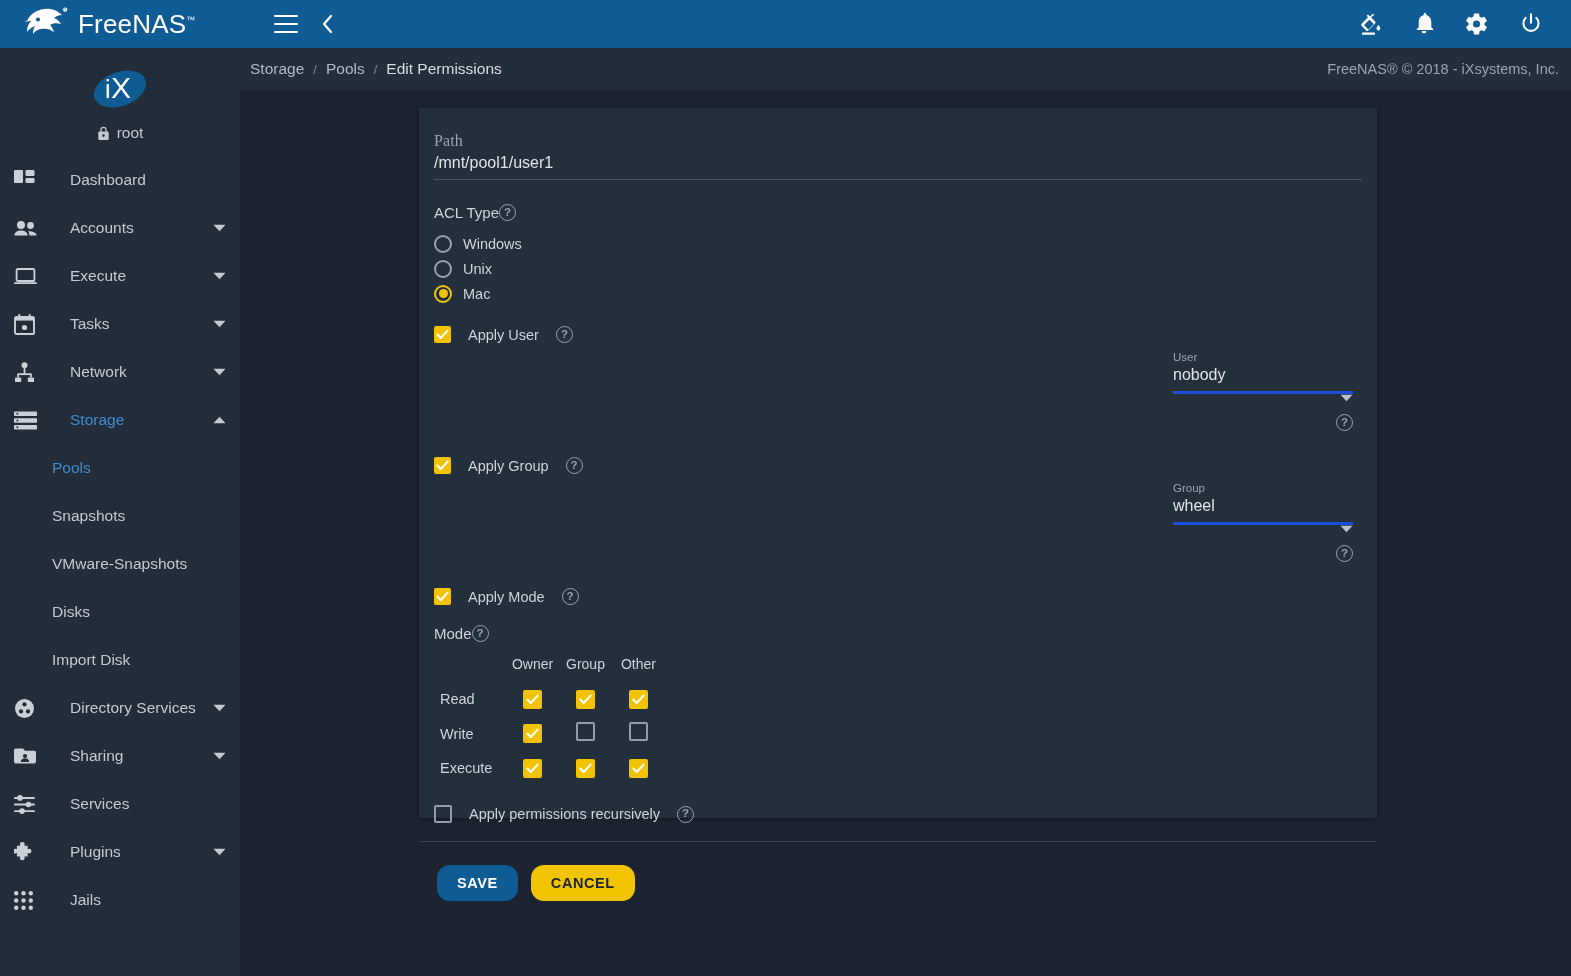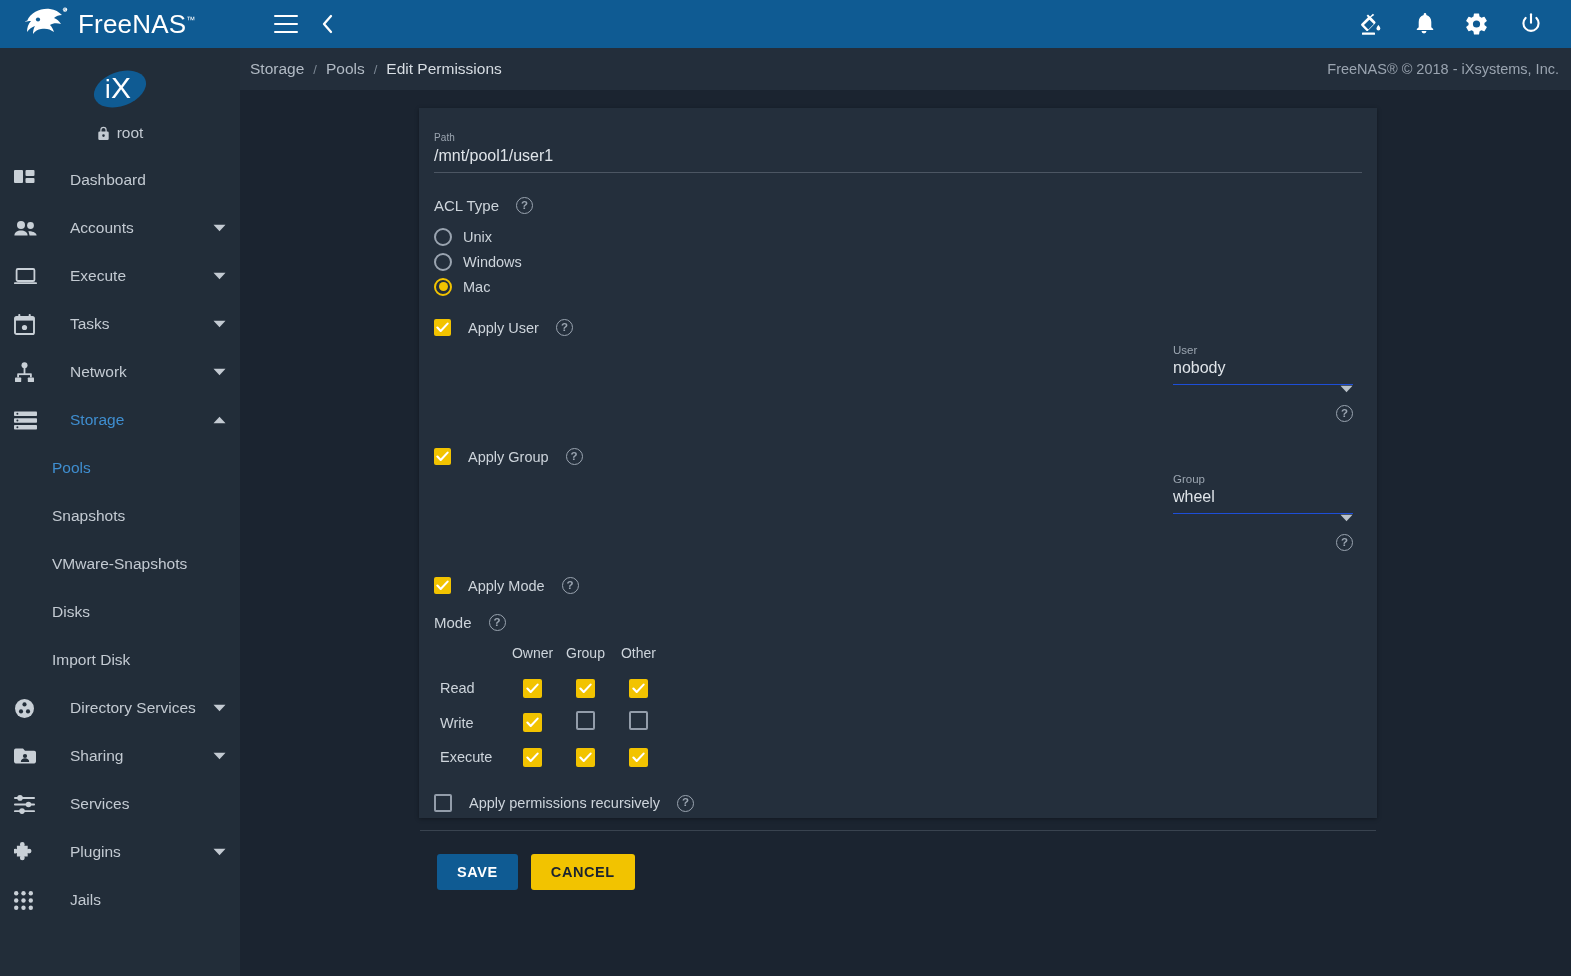--- a/index.html
+++ b/index.html
@@ -132,33 +132,33 @@
     position: absolute; left: 179px; top: 18px;
     width: 958px; height: 710px;
     background: #242f3c;
     box-shadow: 0 1px 4px rgba(0,0,0,.35);
   }
   #card-body { padding: 18px 24px 0 15px; }
 
   
   .field-path { padding: 6px 0 0 0; width: 928px; }
   .field-path .flabel {
-    font-size: 10px; color: #9ba5b0; letter-spacing: .1px;
-    margin-bottom: 4px; display: block;
+    font-size: 16px; color: #9ba5b0; letter-spacing: .1px;
+    margin-bottom: 4px; display: block; font-family: Liberation Serif, serif;
   }
   .field-path .fvalue {
     font-size: 16px; color: #dfe4e9;
     padding-bottom: 7px;
     border-bottom: 1px solid #4c5663;
     display: block; width: 928px;
   }
 
   .group { margin-top: 24px; }
   .grp-label-row {
-    display: flex; align-items: center; gap: 17px;
+    display: flex; align-items: center; gap: 0;
     font-size: 15px; color: #cdd4db;
   }
 
   
   .radio-list { margin-top: 10px; }
   .radio-row {
     display: flex; align-items: center; gap: 11px;
     height: 25px; cursor: pointer;
   }
   .radio {
@@ -191,21 +191,21 @@
   .cb-row .cb-label { font-size: 14.5px; color: #cdd4db; }
 
   
   .field-select { margin-top: 8px; display: flex; align-items: flex-end; gap: 0; flex-direction: column; }
   .sel-wrap { width: 180px; position: relative; }
   .sel-wrap .flabel {
     font-size: 11.5px; color: #9ba5b0; display: block; margin-bottom: 3px;
   }
   .sel-wrap .svalue {
     font-size: 16px; color: #dfe4e9;
-    padding-bottom: 7px; border-bottom: 1px solid #1d4ed8;
+    padding-bottom: 7px; border-bottom: 3px solid #1d4ed8;
     display: block; width: 180px;
   }
   .sel-caret {
     margin-left: 12px; margin-bottom: 12px;
     color: #b9c1c9; display: flex; cursor: pointer;
   }
   .field-select .help { margin-left: 14px; margin-bottom: 6px; }
 
   
   .help {
@@ -246,21 +246,21 @@
     margin: 0 1px;
   }
   #card-actions {
     padding: 23px 0 0 18px;
     display: flex; align-items: center; gap: 13px;
   }
   .btn {
     border: 0; cursor: pointer;
     font-size: 14.5px; font-weight: bold; letter-spacing: .6px;
     padding: 0 20px; height: 36px;
-    border-radius: 3px;
+    border-radius: 13px;
     font-family: "Liberation Sans", sans-serif;
   }
   #save-button { background: #0f5b93; color: #ffffff; }
   #cancel-button { background: #f2c300; color: #1b2430; }
 </style>
 </head>
 <body>
 
 <div id="topbar">
   <div id="brand">
@@ -543,25 +543,25 @@
       </div>
 
       <div class="group">
         <div class="grp-label-row">
           <span>ACL Type</span>
           <span class="help">?</span>
         </div>
         <div class="radio-list">
           <div class="radio-row">
             <span class="radio"></span>
-            <span class="radio-label">Unix</span>
+            <span class="radio-label">Windows</span>
           </div>
           <div class="radio-row">
             <span class="radio"></span>
-            <span class="radio-label">Windows</span>
+            <span class="radio-label">Unix</span>
           </div>
           <div class="radio-row">
             <span class="radio checked"></span>
             <span class="radio-label">Mac</span>
           </div>
         </div>
       </div>
 
       <div class="cb-row">
         <span class="cb on">

